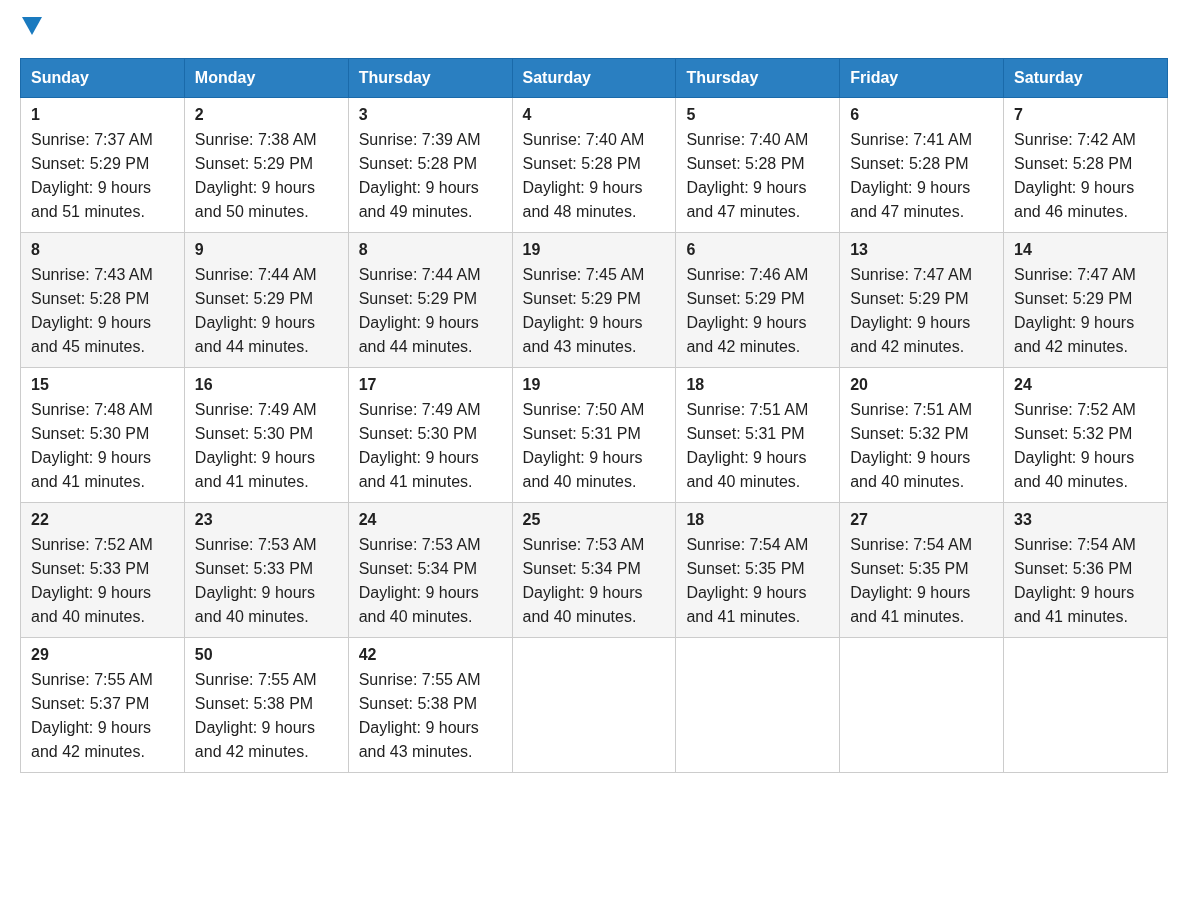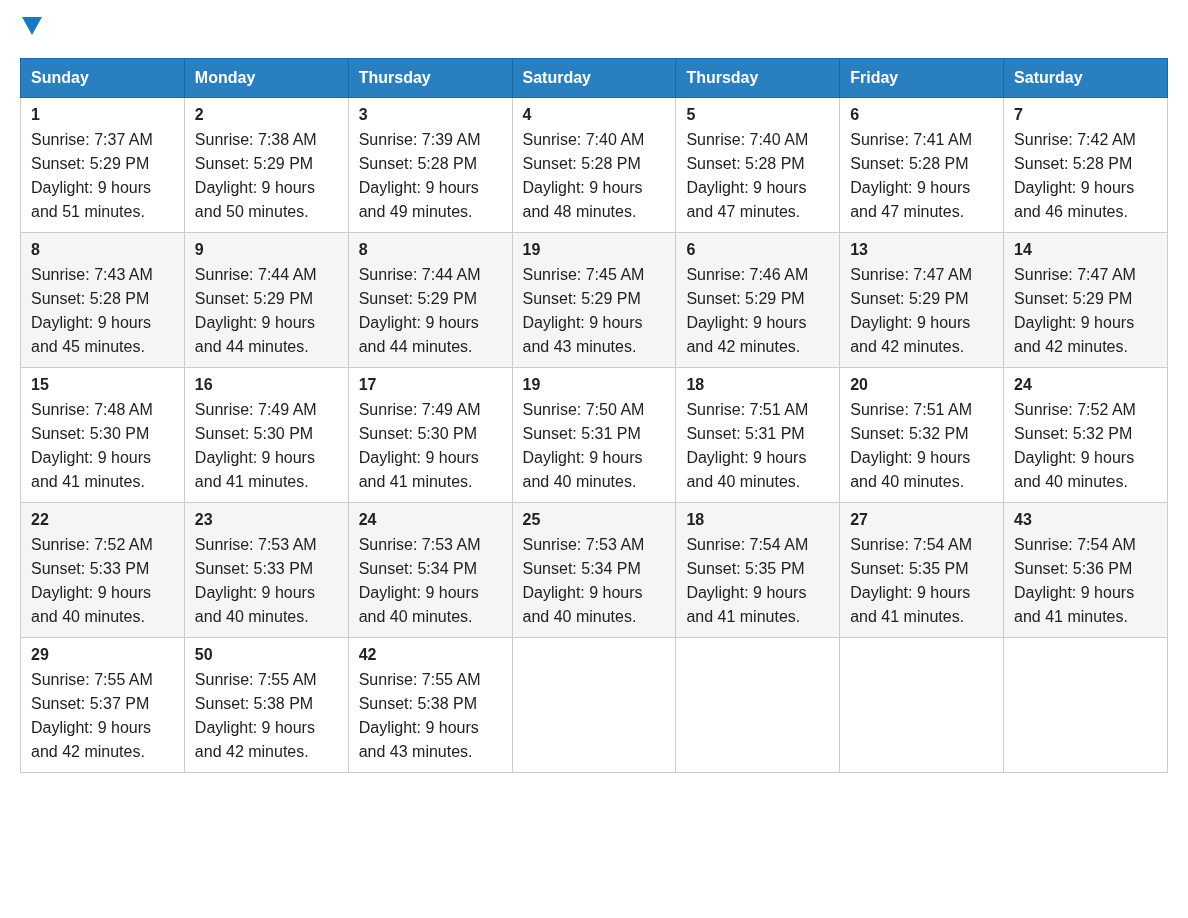--- a/index.html
+++ b/index.html
@@ -247,21 +247,21 @@
       </td>
         <td>
         <span class="day-number">18</span>
         <span class="day-info">Sunrise: 7:54 AM<br>Sunset: 5:35 PM<br>Daylight: 9 hours<br>and 41 minutes.</span>
       </td>
         <td>
         <span class="day-number">27</span>
         <span class="day-info">Sunrise: 7:54 AM<br>Sunset: 5:35 PM<br>Daylight: 9 hours<br>and 41 minutes.</span>
       </td>
         <td>
-        <span class="day-number">43</span>
+        <span class="day-number">33</span>
         <span class="day-info">Sunrise: 7:54 AM<br>Sunset: 5:36 PM<br>Daylight: 9 hours<br>and 41 minutes.</span>
       </td>
       </tr>
       <tr>
         <td>
         <span class="day-number">29</span>
         <span class="day-info">Sunrise: 7:55 AM<br>Sunset: 5:37 PM<br>Daylight: 9 hours<br>and 42 minutes.</span>
       </td>
         <td>
         <span class="day-number">50</span>

